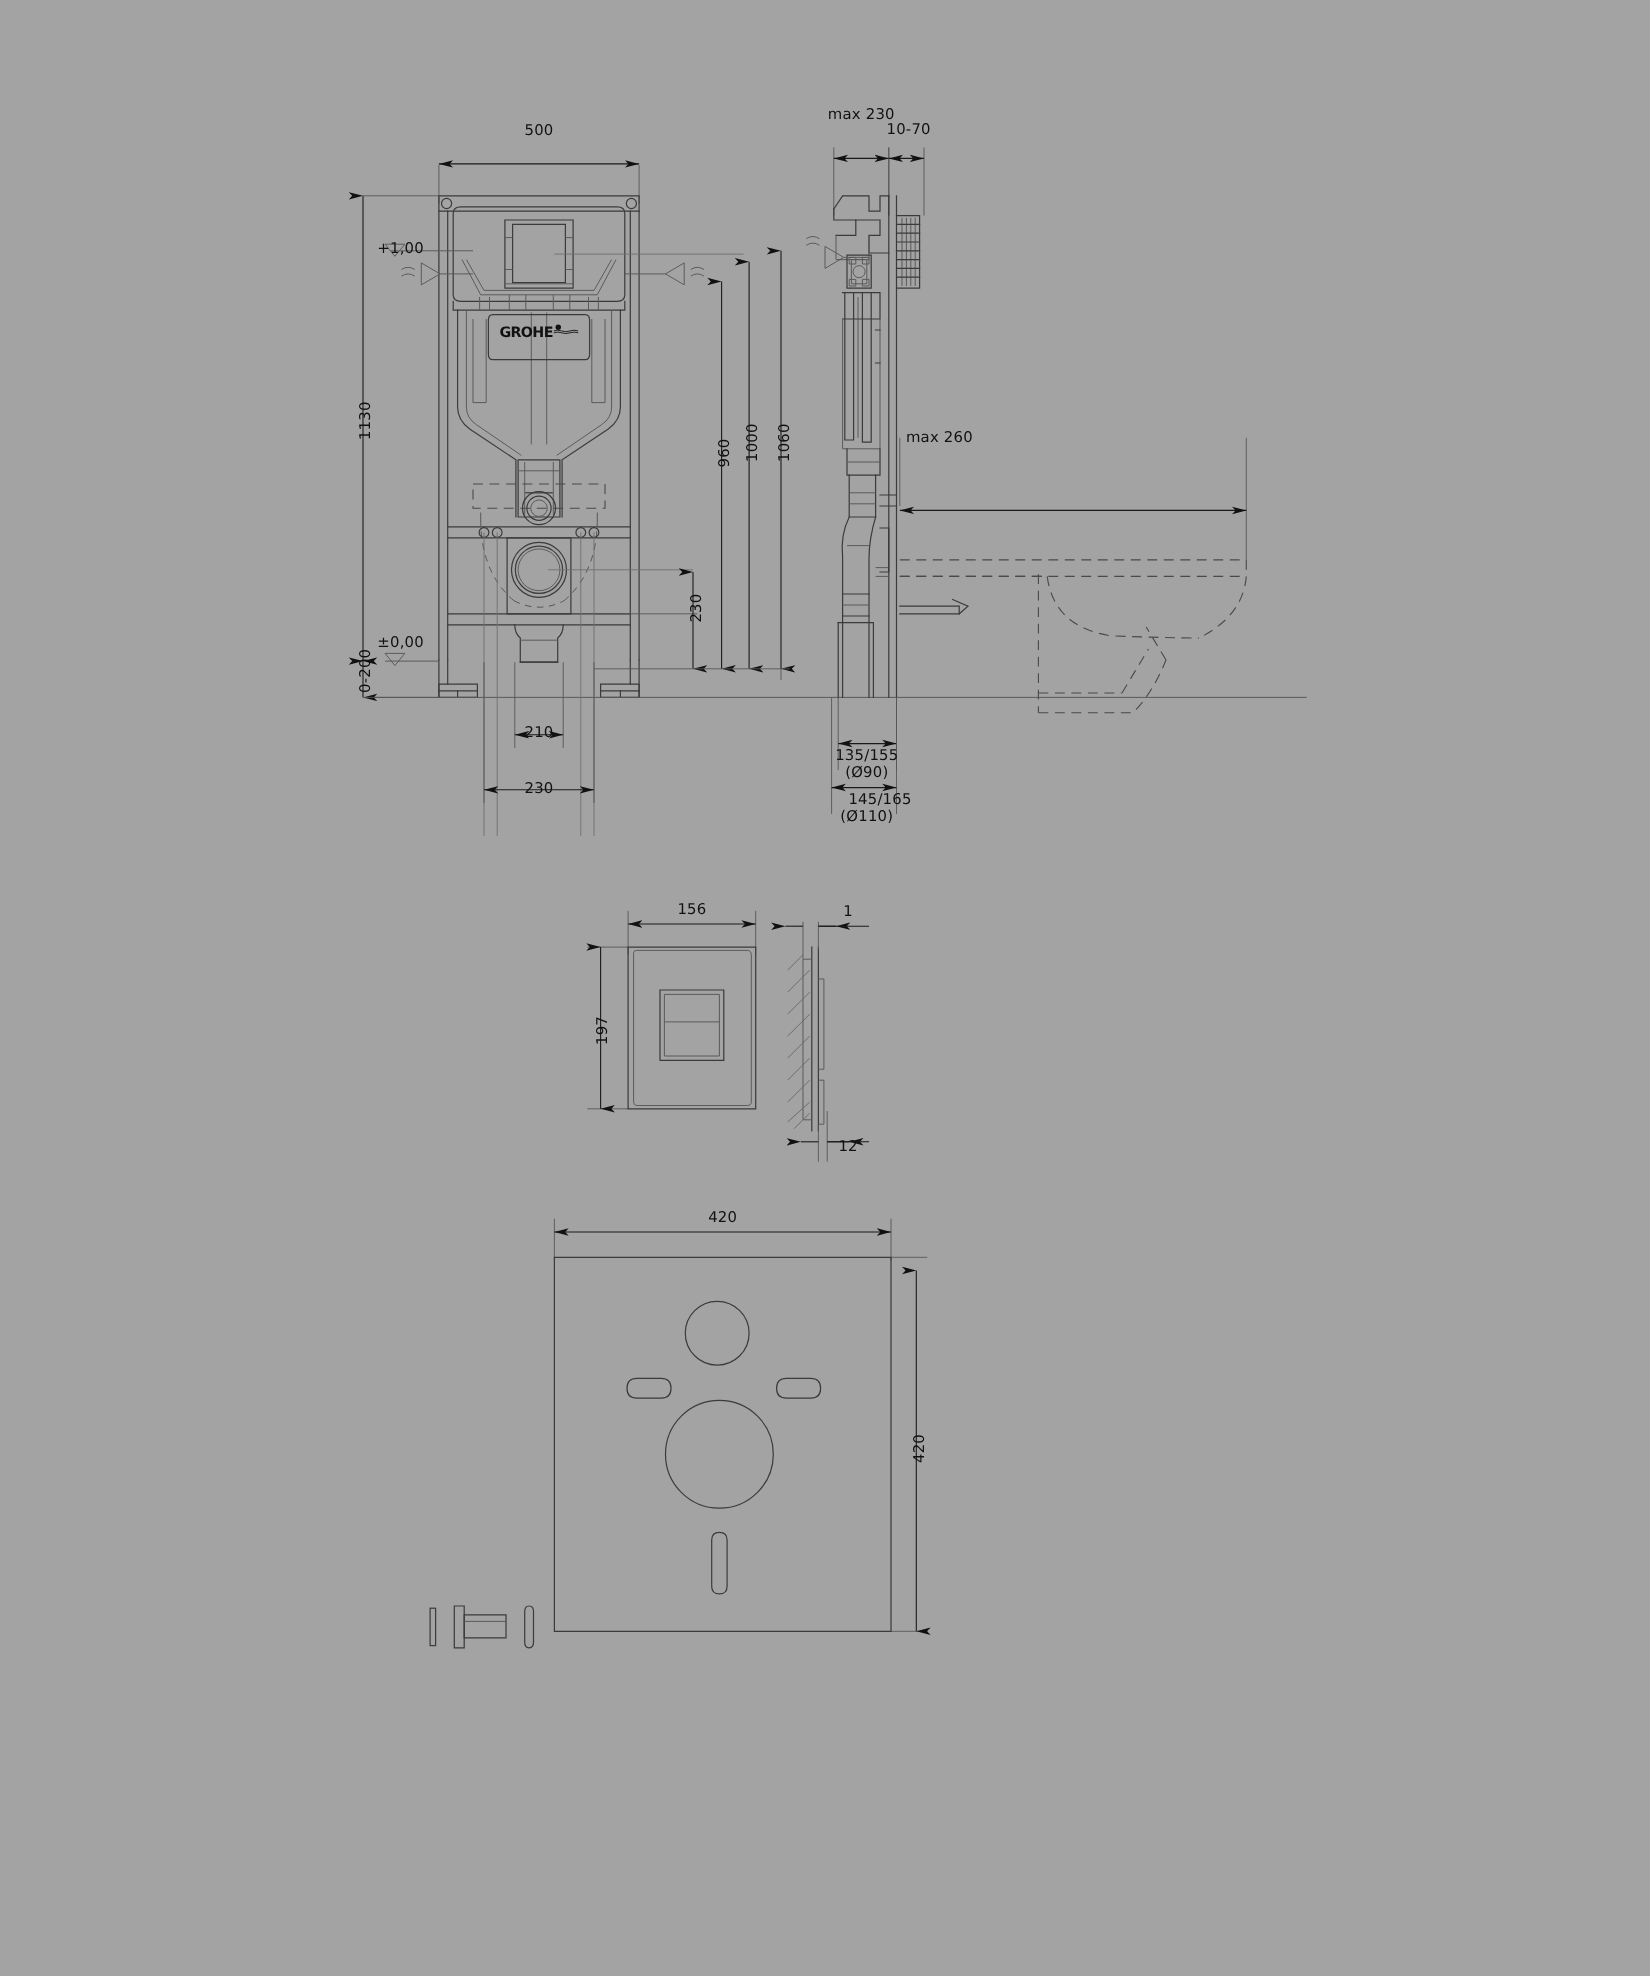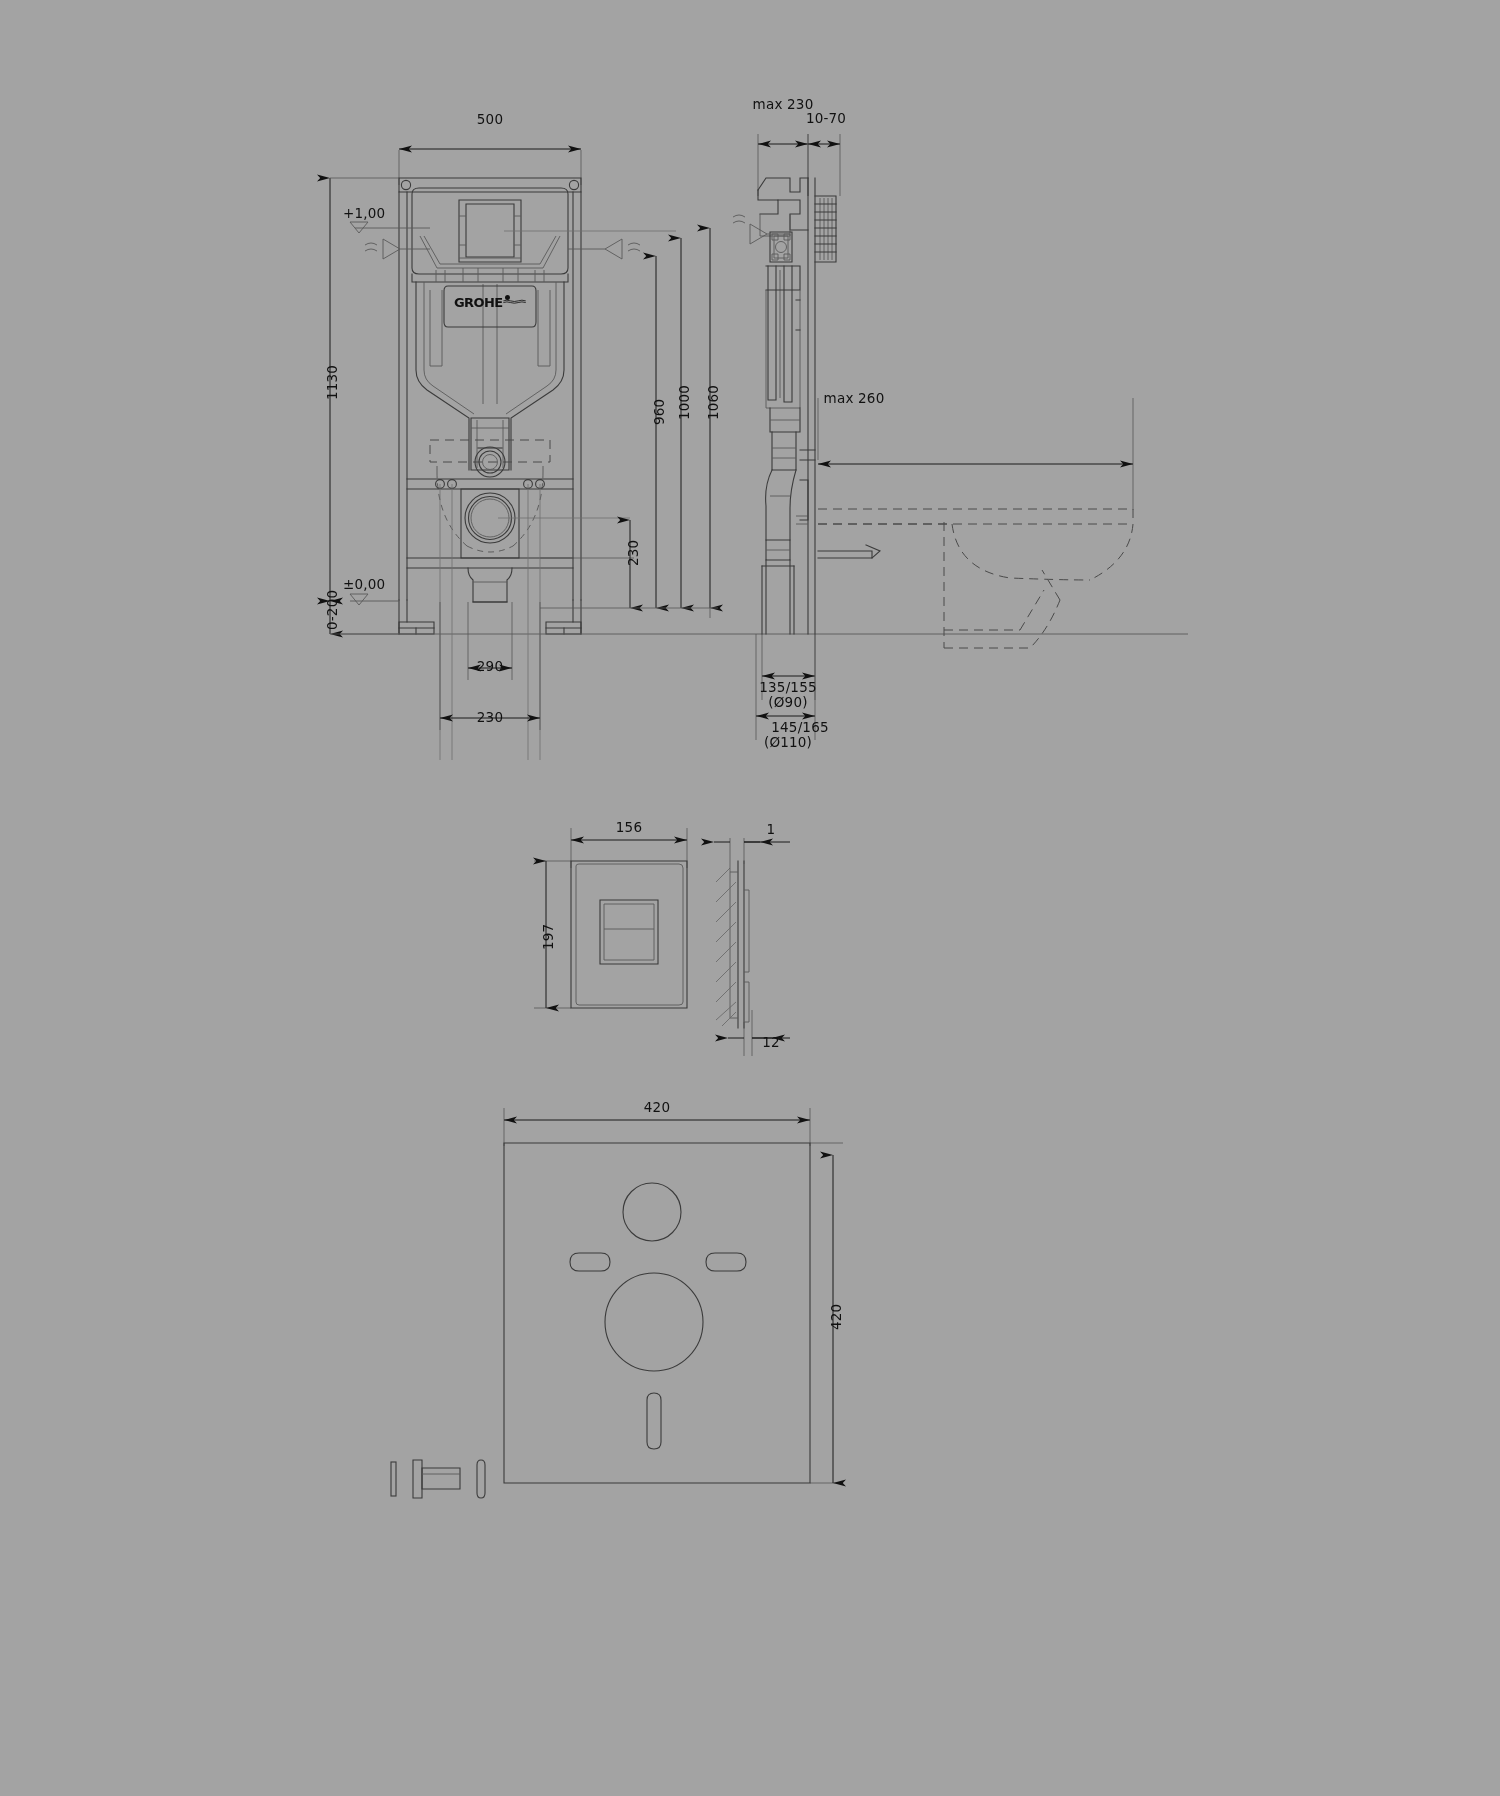--- a/index.html
+++ b/index.html
@@ -455,27 +455,27 @@
         <path class="ln-thin" d="M422,1474 L460,1474"></path>
         <path class="ln" d="M477,1465 q0,-5 4,-5 q4,0 4,5 l0,28 q0,5 -4,5 q-4,0 -4,-5 Z"></path>
       </g>
     </g>
   </svg>
 
   <div class="lbl ctr" style="left:490px; top:113px;">500</div>
 
   <div class="lbl vert" style="left:326px; top:400px;">1130</div>
 
-  <div class="lbl" style="left:343px; top:207px;">+1,00</div>
+  <div class="lbl" style="left:343px; top:220px;">+1,00</div>
 
   <div class="lbl" style="left:343px; top:578px;">±0,00</div>
 
   <div class="lbl vert" style="left:326px; top:630px;">0-200</div>
 
-  <div class="lbl ctr" style="left:490px; top:660px;">290</div>
+  <div class="lbl ctr" style="left:490px; top:660px;">210</div>
 
   <div class="lbl ctr" style="left:490px; top:711px;">230</div>
 
   <div class="lbl vert" style="left:627px; top:566px;">230</div>
 
   <div class="lbl vert" style="left:653px; top:425px;">960</div>
 
   <div class="lbl vert" style="left:678px; top:420px;">1000</div>
 
   <div class="lbl vert" style="left:707px; top:420px;">1060</div>

